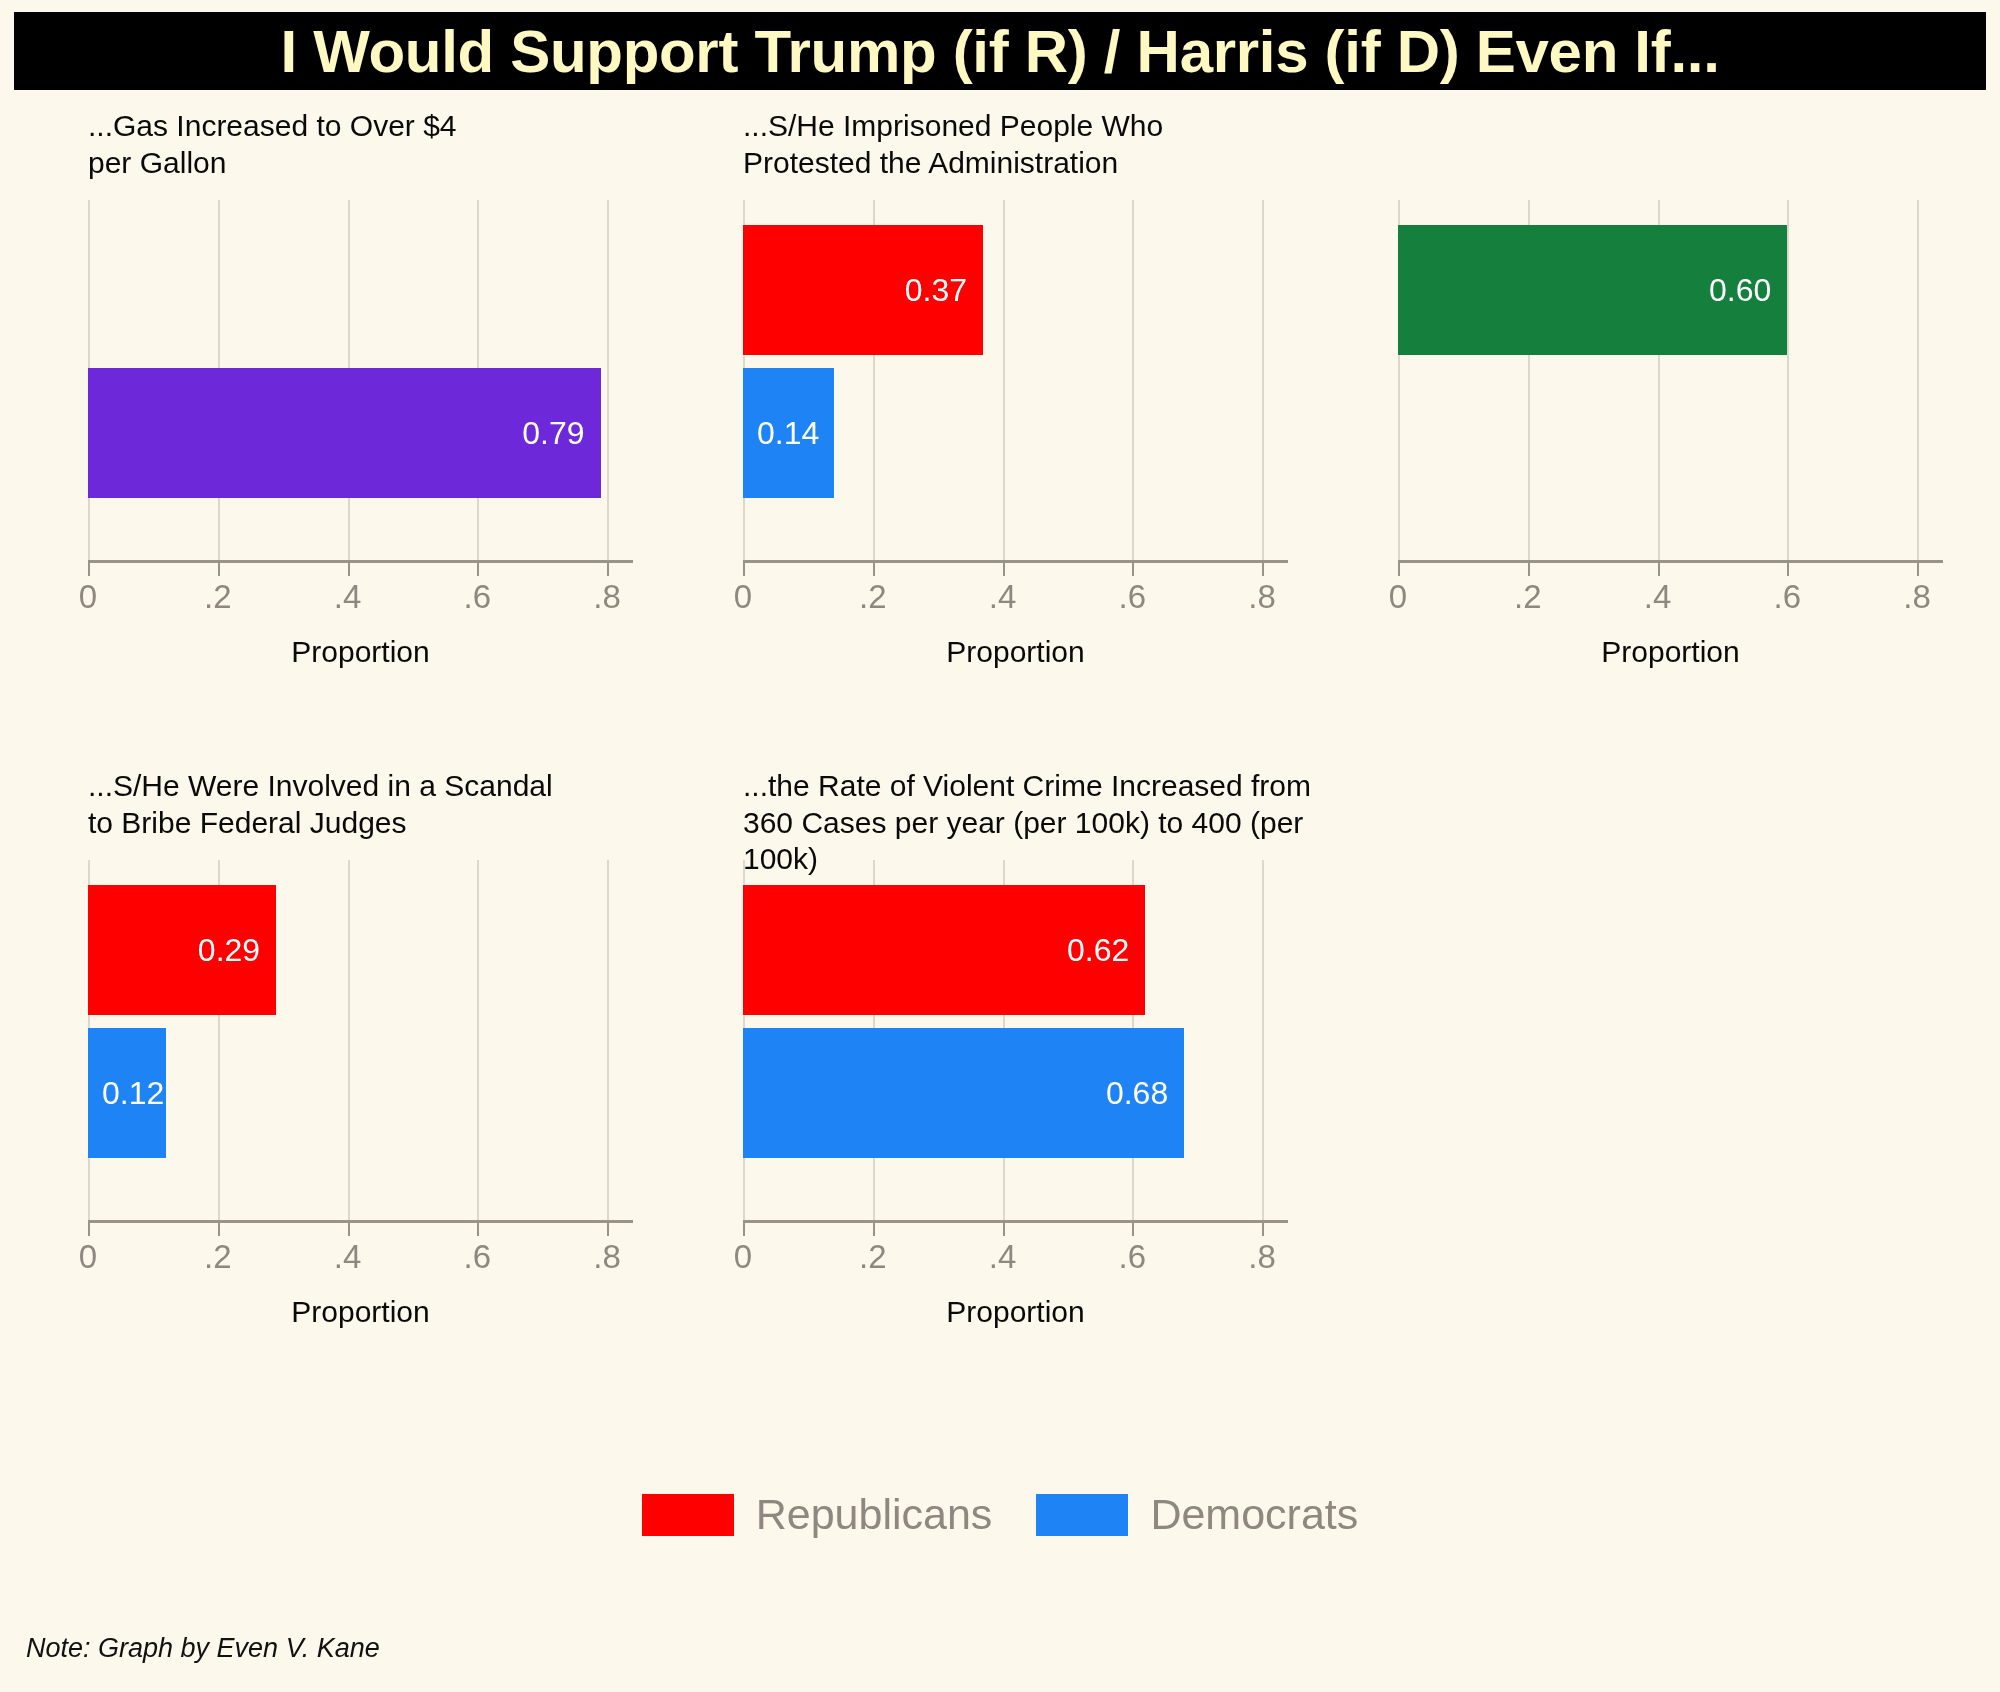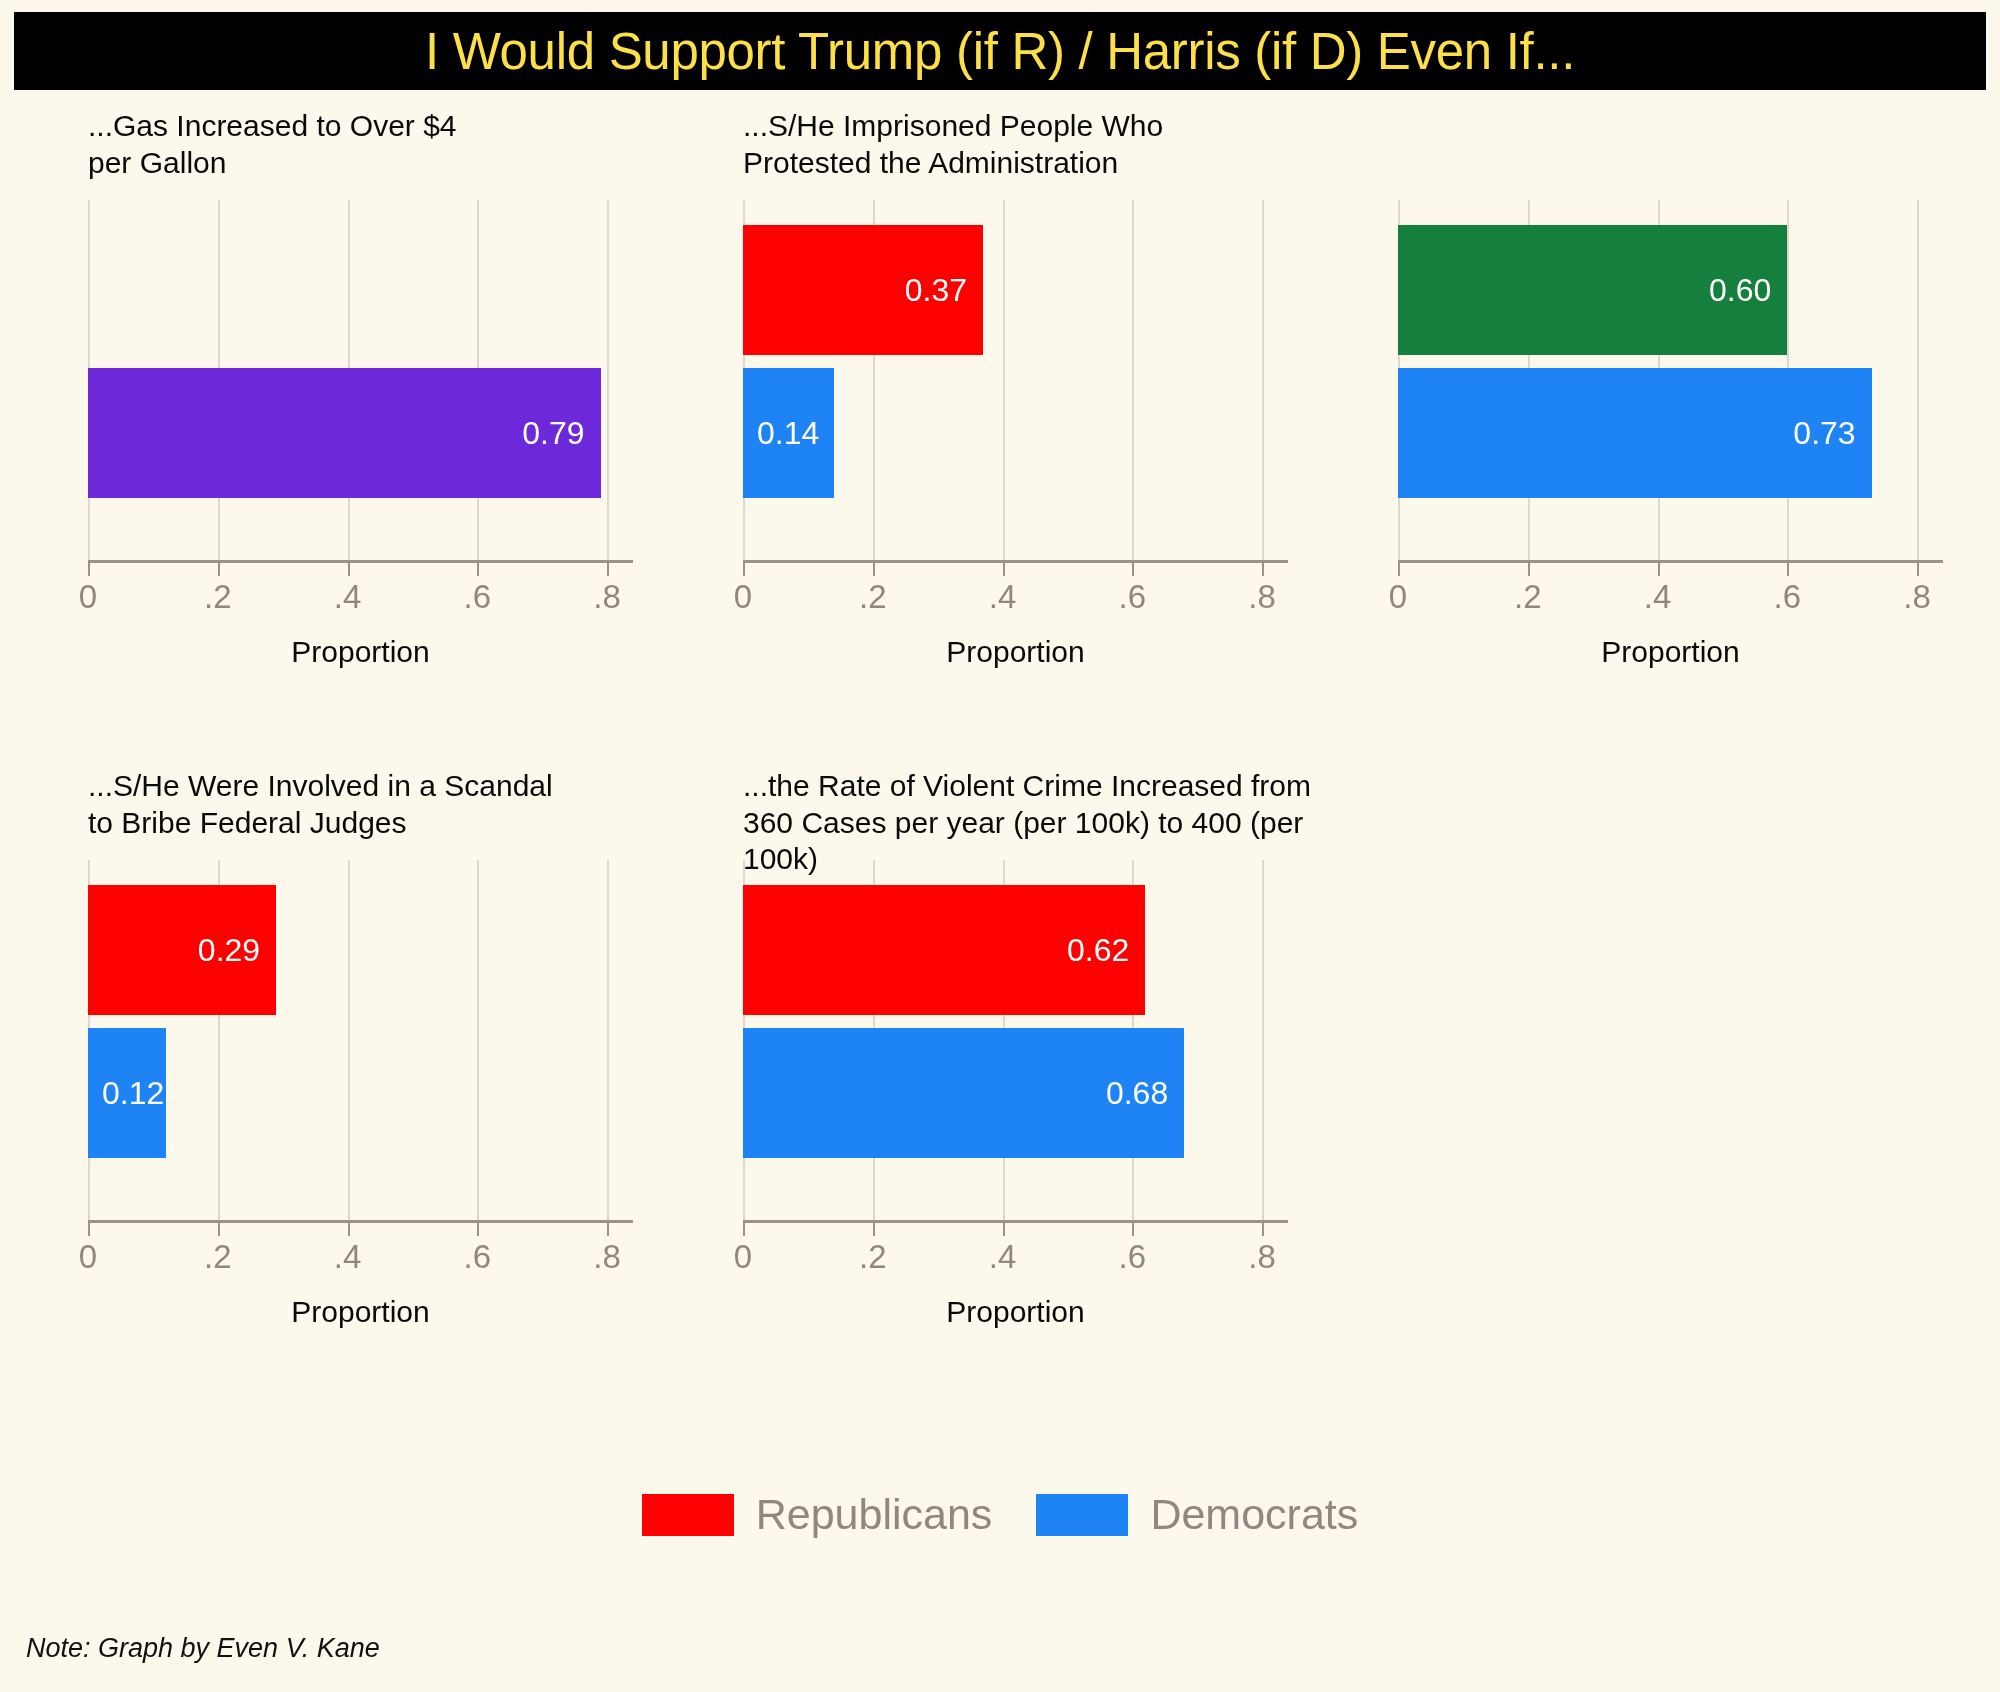--- a/index.html
+++ b/index.html
@@ -23,23 +23,23 @@
     left: 14px;
     top: 12px;
     width: 1972px;
     height: 78px;
     background: #000000;
     display: flex;
     align-items: center;
     justify-content: center;
   }
   .title-banner-text {
-    color: #fde047;
-    font-size: 51px;
-    font-weight: 400;
+    color: #fef9c3;
+    font-size: 60px;
+    font-weight: 700;
     letter-spacing: -0.3px;
     white-space: nowrap;
   }
 
   
   .panels {
     position: absolute;
     left: 0;
     top: 100px;
     width: 2000px;
@@ -243,23 +243,20 @@
         </div>
         <div class="panel col2">
           <div class="plot">
             <div class="gridline" style="left: 0px;"></div>
             <div class="gridline" style="left: 129.762px;"></div>
             <div class="gridline" style="left: 259.524px;"></div>
             <div class="gridline" style="left: 389.286px;"></div>
             <div class="gridline" style="left: 519.048px;"></div>
             <div class="bar rep" style="width: 389.286px; background: #15803d;">
               <span class="bar-label inside-right">0.60</span>
-            </div>
-            <div class="bar dem" style="width: 473.631px; background: rgb(30, 132, 245);">
-              <span class="bar-label inside-right">0.73</span>
             </div>
           </div>
           <div class="axis-line"></div>
           <div class="axis-tick" style="left: 78px;"></div>
           <div class="tick-label" style="left: 78px;">0</div>
           <div class="axis-tick" style="left: 207.762px;"></div>
           <div class="tick-label" style="left: 207.762px;">.2</div>
           <div class="axis-tick" style="left: 337.524px;"></div>
           <div class="tick-label" style="left: 337.524px;">.4</div>
           <div class="axis-tick" style="left: 467.286px;"></div>

